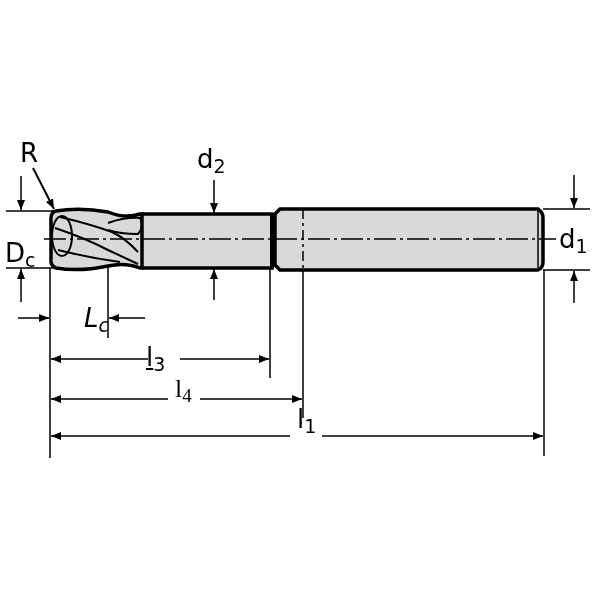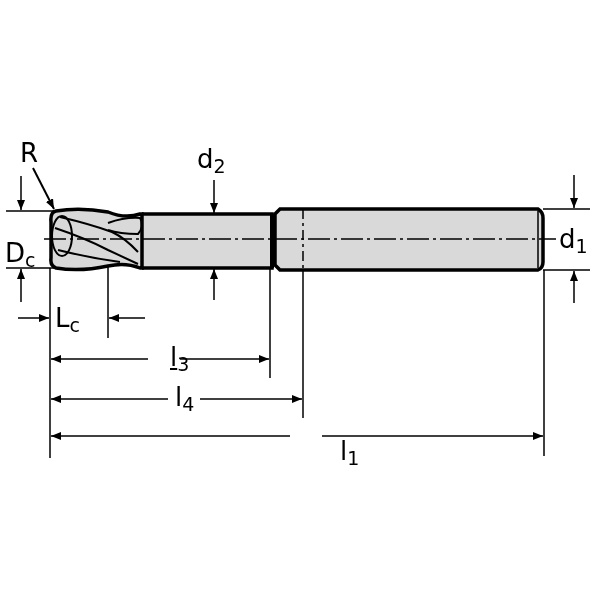--- a/index.html
+++ b/index.html
@@ -88,24 +88,24 @@
 </div>
 <div class="lbl" style="left:5px;top:240px;">
   <span>D</span><sub>c</sub>
 </div>
 <div class="lbl" style="left:197px;top:146px;">
   <span>d</span><sub>2</sub>
 </div>
 <div class="lbl" style="left:559px;top:226px;text-align:right;">
   <span>d</span><sub>1</sub>
 </div>
-<div class="lbl" style="left:55px;top:305px;">
+<div class="lbl" style="left:84px;top:305px;font-style:italic;">
   <span>L</span><sub>c</sub>
 </div>
-<div class="lbl" style="left:170px;top:344px;text-decoration:underline;">
+<div class="lbl" style="left:146px;top:344px;text-decoration:underline;">
   <span>l</span><sub>3</sub>
 </div>
-<div class="lbl" style="left:175px;top:384px;">
+<div class="lbl" style="left:175px;top:376px;font-family:Liberation Serif, serif;">
   <span>l</span><sub>4</sub>
 </div>
-<div class="lbl" style="left:297px;top:438px;margin-left:43px;">
+<div class="lbl" style="left:297px;top:406px;">
   <span>l</span><sub>1</sub>
 </div>
 
 </body></html>

